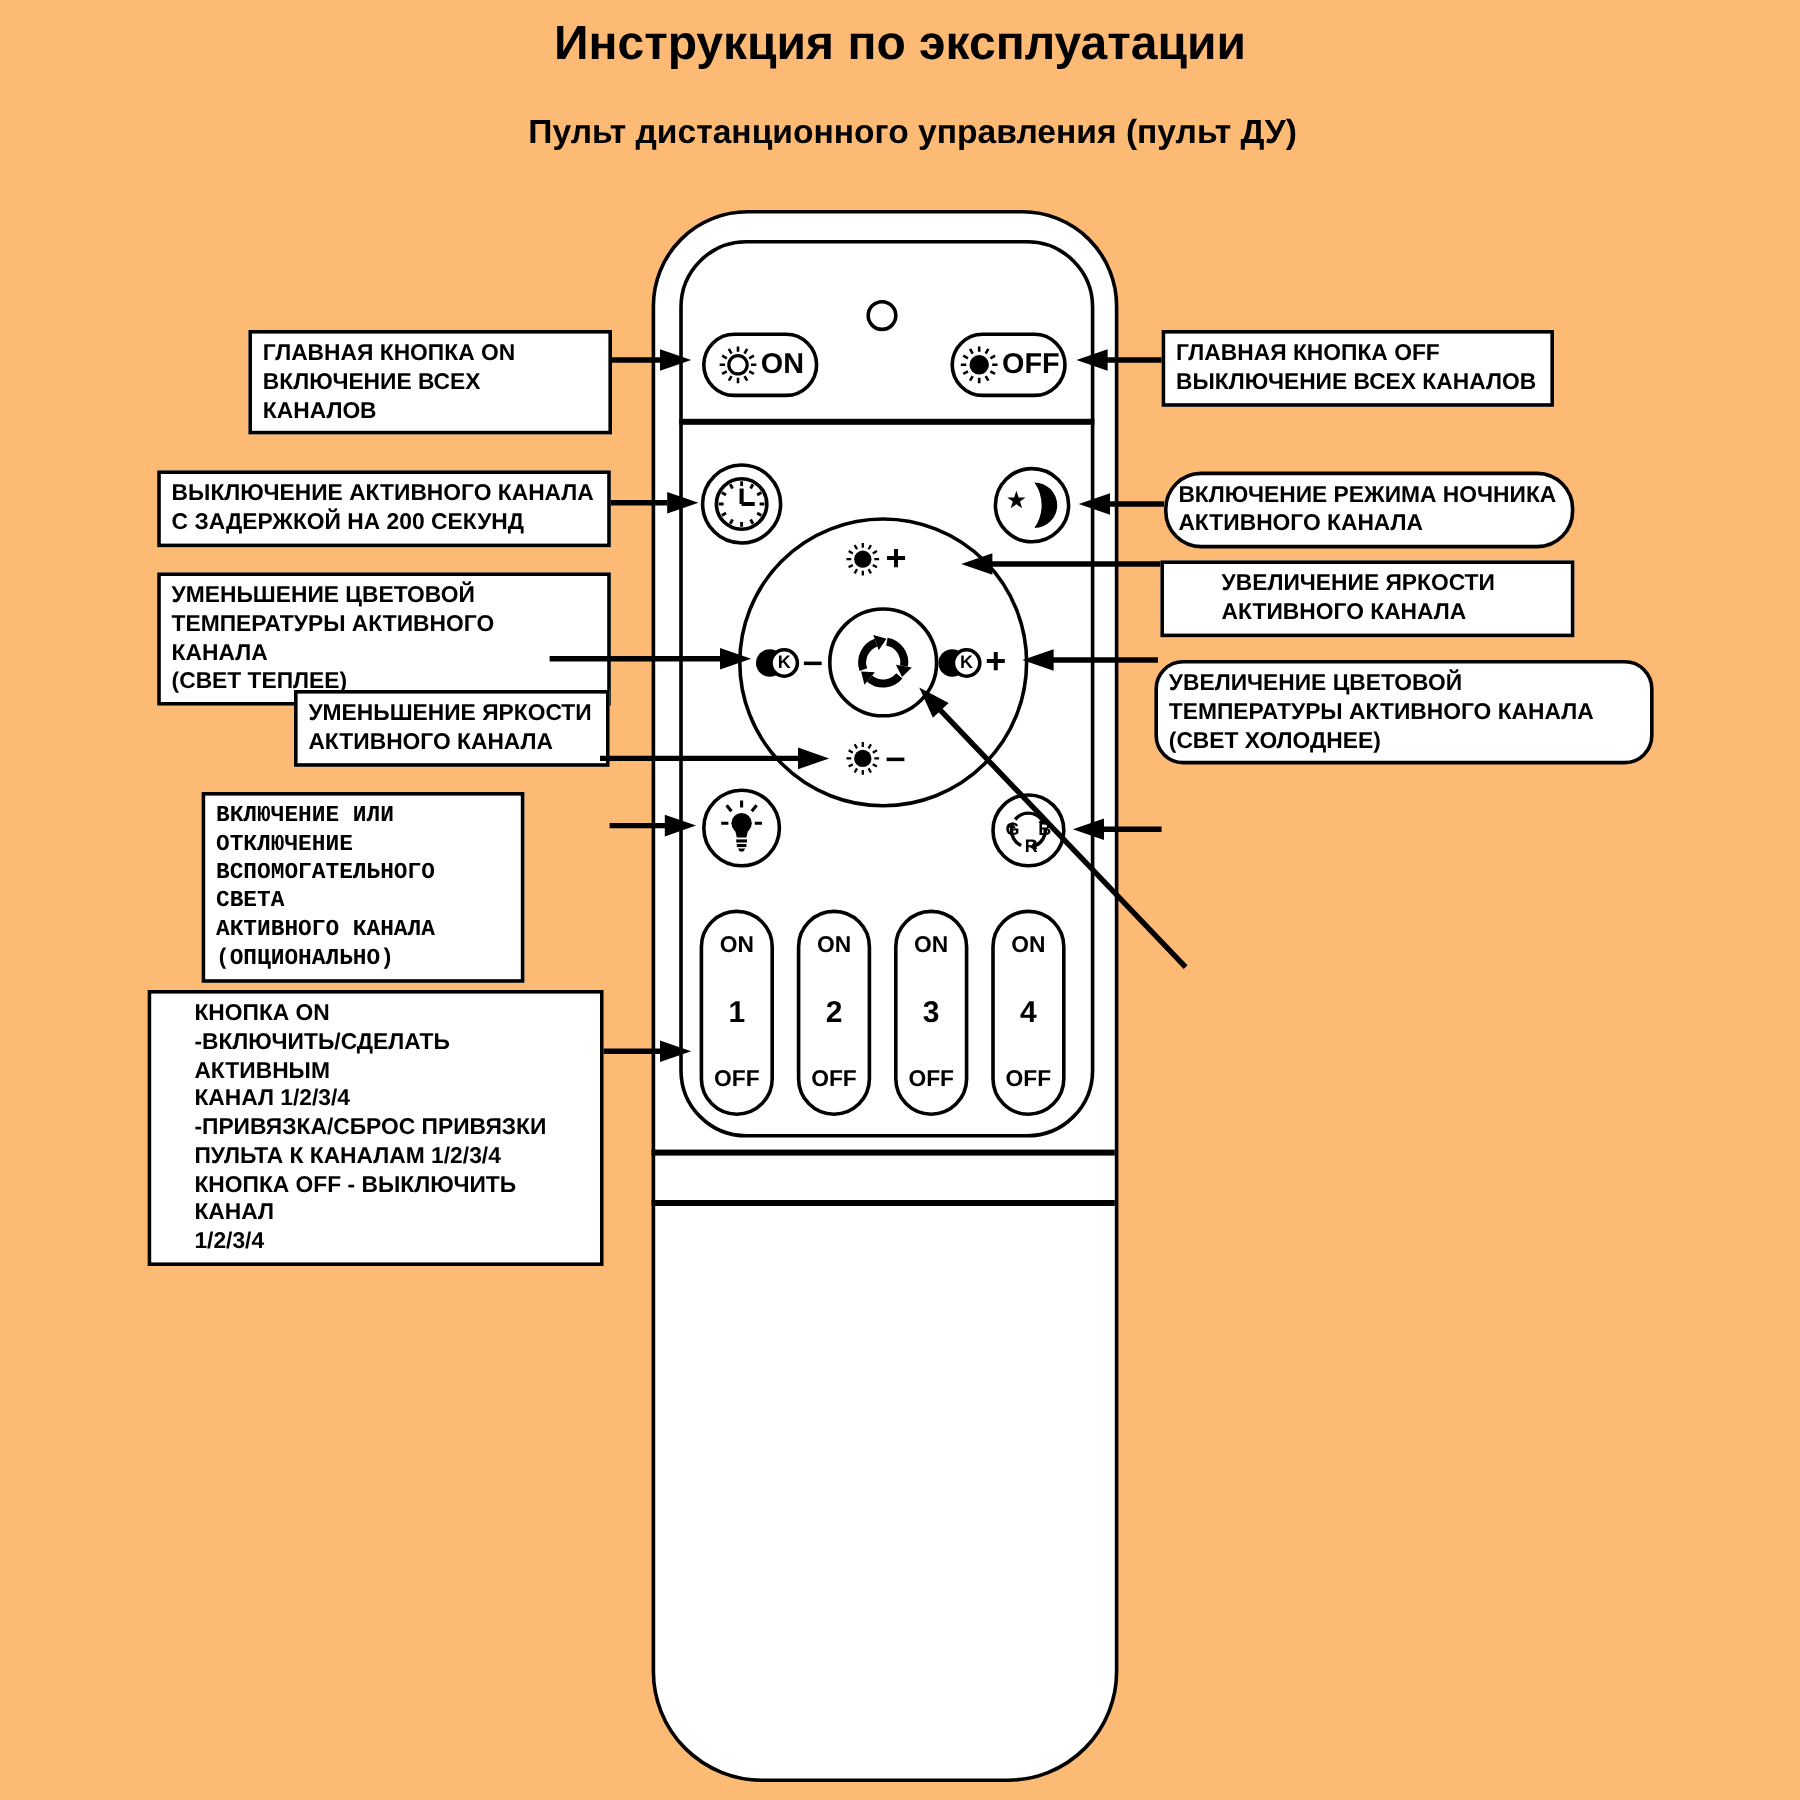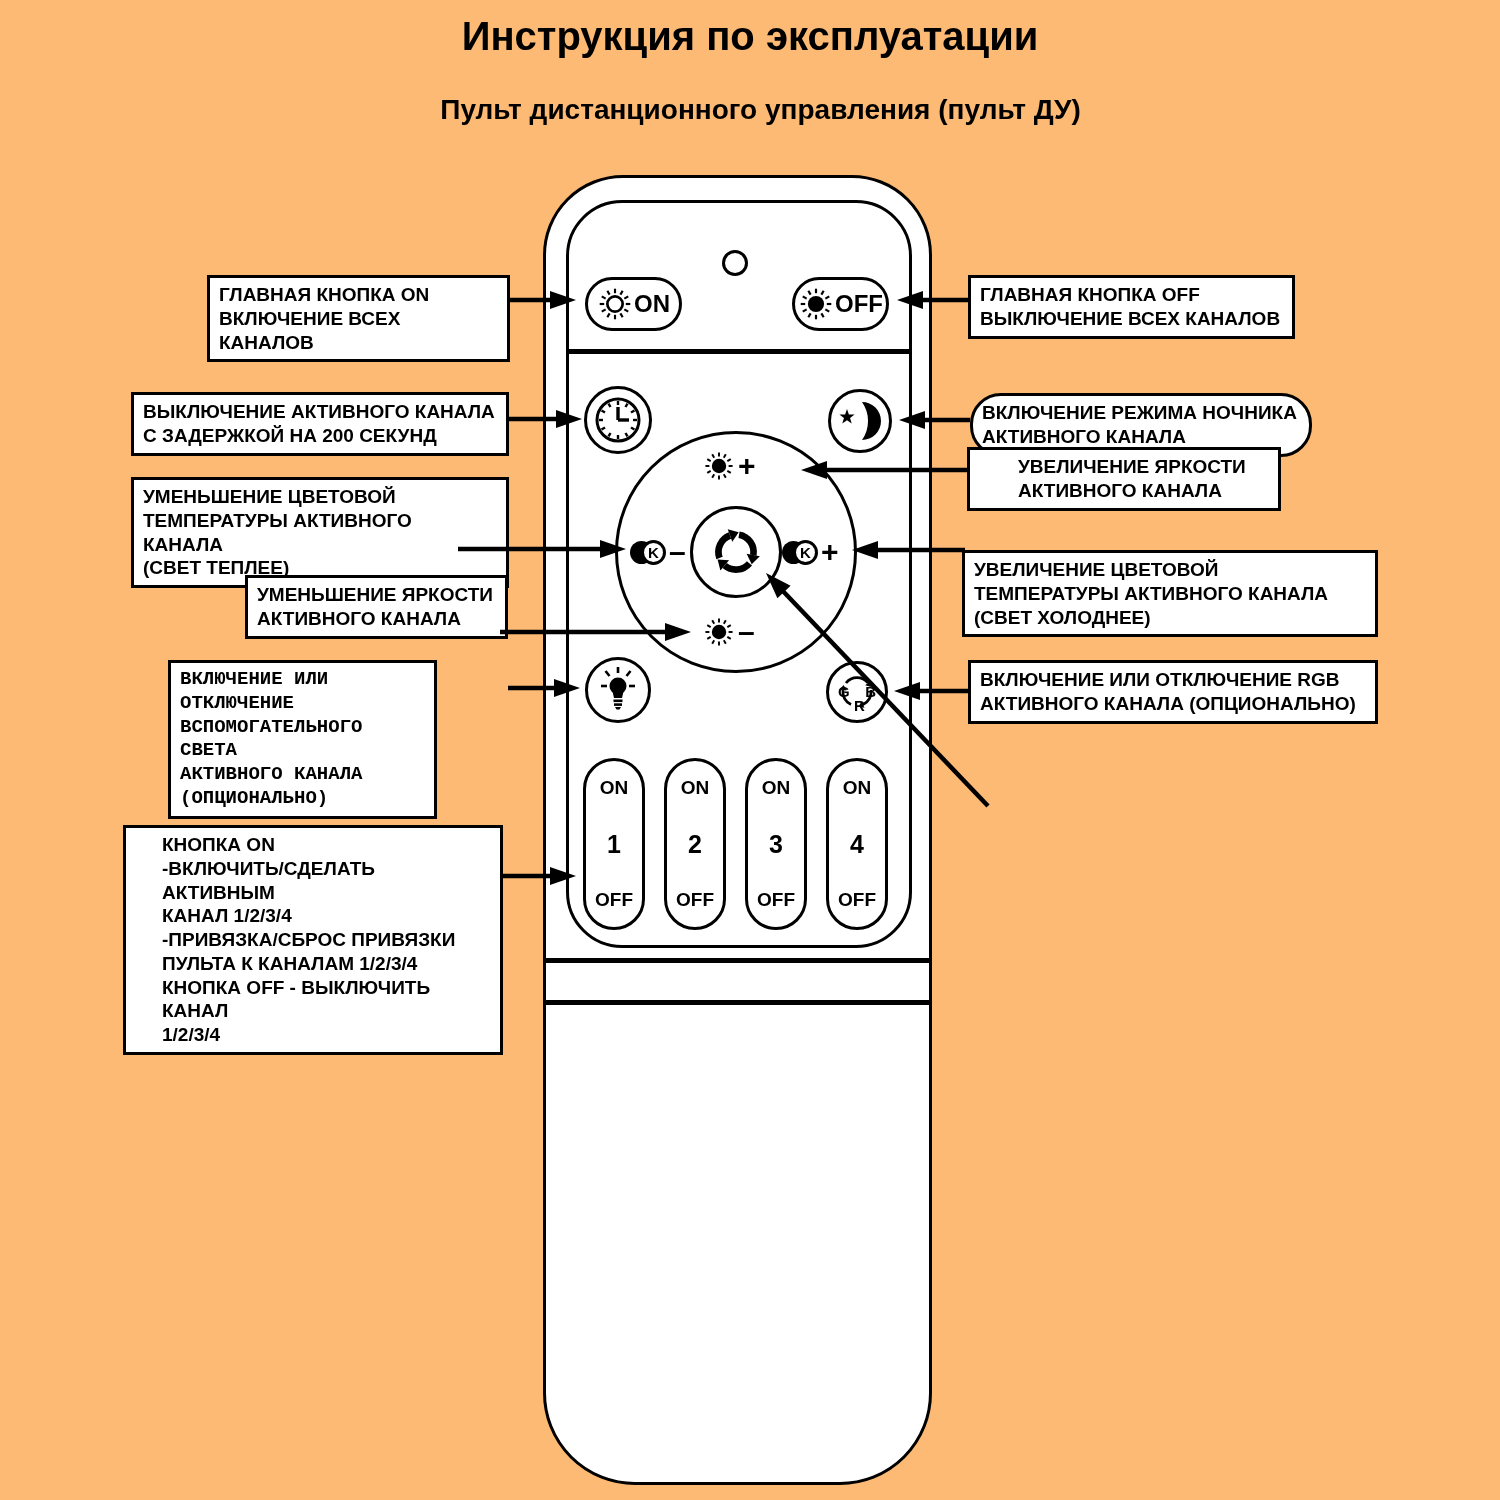--- a/index.html
+++ b/index.html
@@ -297,27 +297,25 @@
 КАНАЛ 1/2/3/4
 -ПРИВЯЗКА/СБРОС ПРИВЯЗКИ
 ПУЛЬТА К КАНАЛАМ 1/2/3/4
 КНОПКА OFF - ВЫКЛЮЧИТЬ КАНАЛ
 1/2/3/4</div>
 
   <div class="callout" style="left:968px; top:275px; width:327px;">ГЛАВНАЯ КНОПКА OFF
 ВЫКЛЮЧЕНИЕ ВСЕХ КАНАЛОВ</div>
   <div class="callout" style="left:970px; top:393px; width:342px;border-radius:31px;">ВКЛЮЧЕНИЕ РЕЖИМА НОЧНИКА
 АКТИВНОГО КАНАЛА</div>
-  <div class="callout" style="left:967px; top:447px; width:314px;padding-left:48px;">УВЕЛИЧЕНИЕ ЯРКОСТИ
+  <div class="callout" style="left:967px; top:467px; width:345px;padding-left:48px;">УВЕЛИЧЕНИЕ ЯРКОСТИ
 АКТИВНОГО КАНАЛА</div>
-  <div class="callout" style="left:962px; top:550px; width:416px;">УВЕЛИЧЕНИЕ ЦВЕТОВОЙ
+  <div class="callout" style="left:962px; top:550px; width:416px;border-radius:24px;">УВЕЛИЧЕНИЕ ЦВЕТОВОЙ
 ТЕМПЕРАТУРЫ АКТИВНОГО КАНАЛА
 (СВЕТ ХОЛОДНЕЕ)</div>
-  <div class="callout" style="left:968px; top:660px; width:410px;">ВКЛЮЧЕНИЕ ИЛИ ОТКЛЮЧЕНИЕ RGB
-АКТИВНОГО КАНАЛА (ОПЦИОНАЛЬНО)</div>
 
   <svg id="arrows" width="1500" height="1500">
     <g stroke="#000" stroke-width="4.5">
       <line x1="510" y1="300" x2="550" y2="300"></line>
       <line x1="509" y1="419" x2="556" y2="419"></line>
       <line x1="458" y1="549" x2="601" y2="549"></line>
       <line x1="500" y1="632" x2="666" y2="632"></line>
       <line x1="508" y1="688" x2="555" y2="688"></line>
       <line x1="503" y1="876" x2="551" y2="876"></line>
       <line x1="968" y1="300" x2="922" y2="300"></line>

